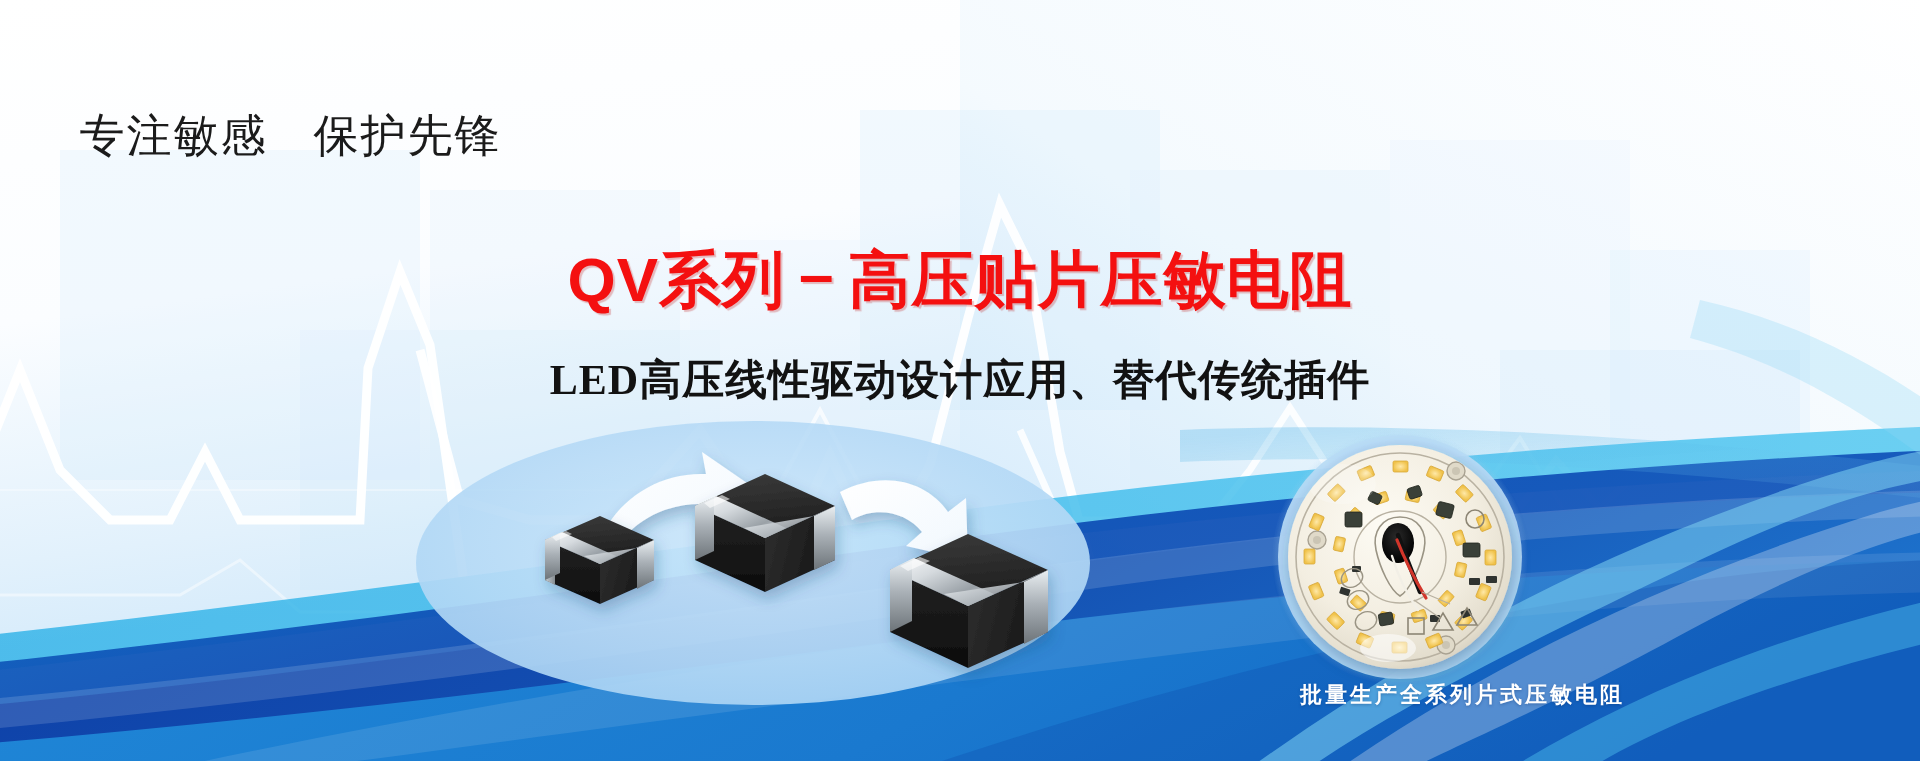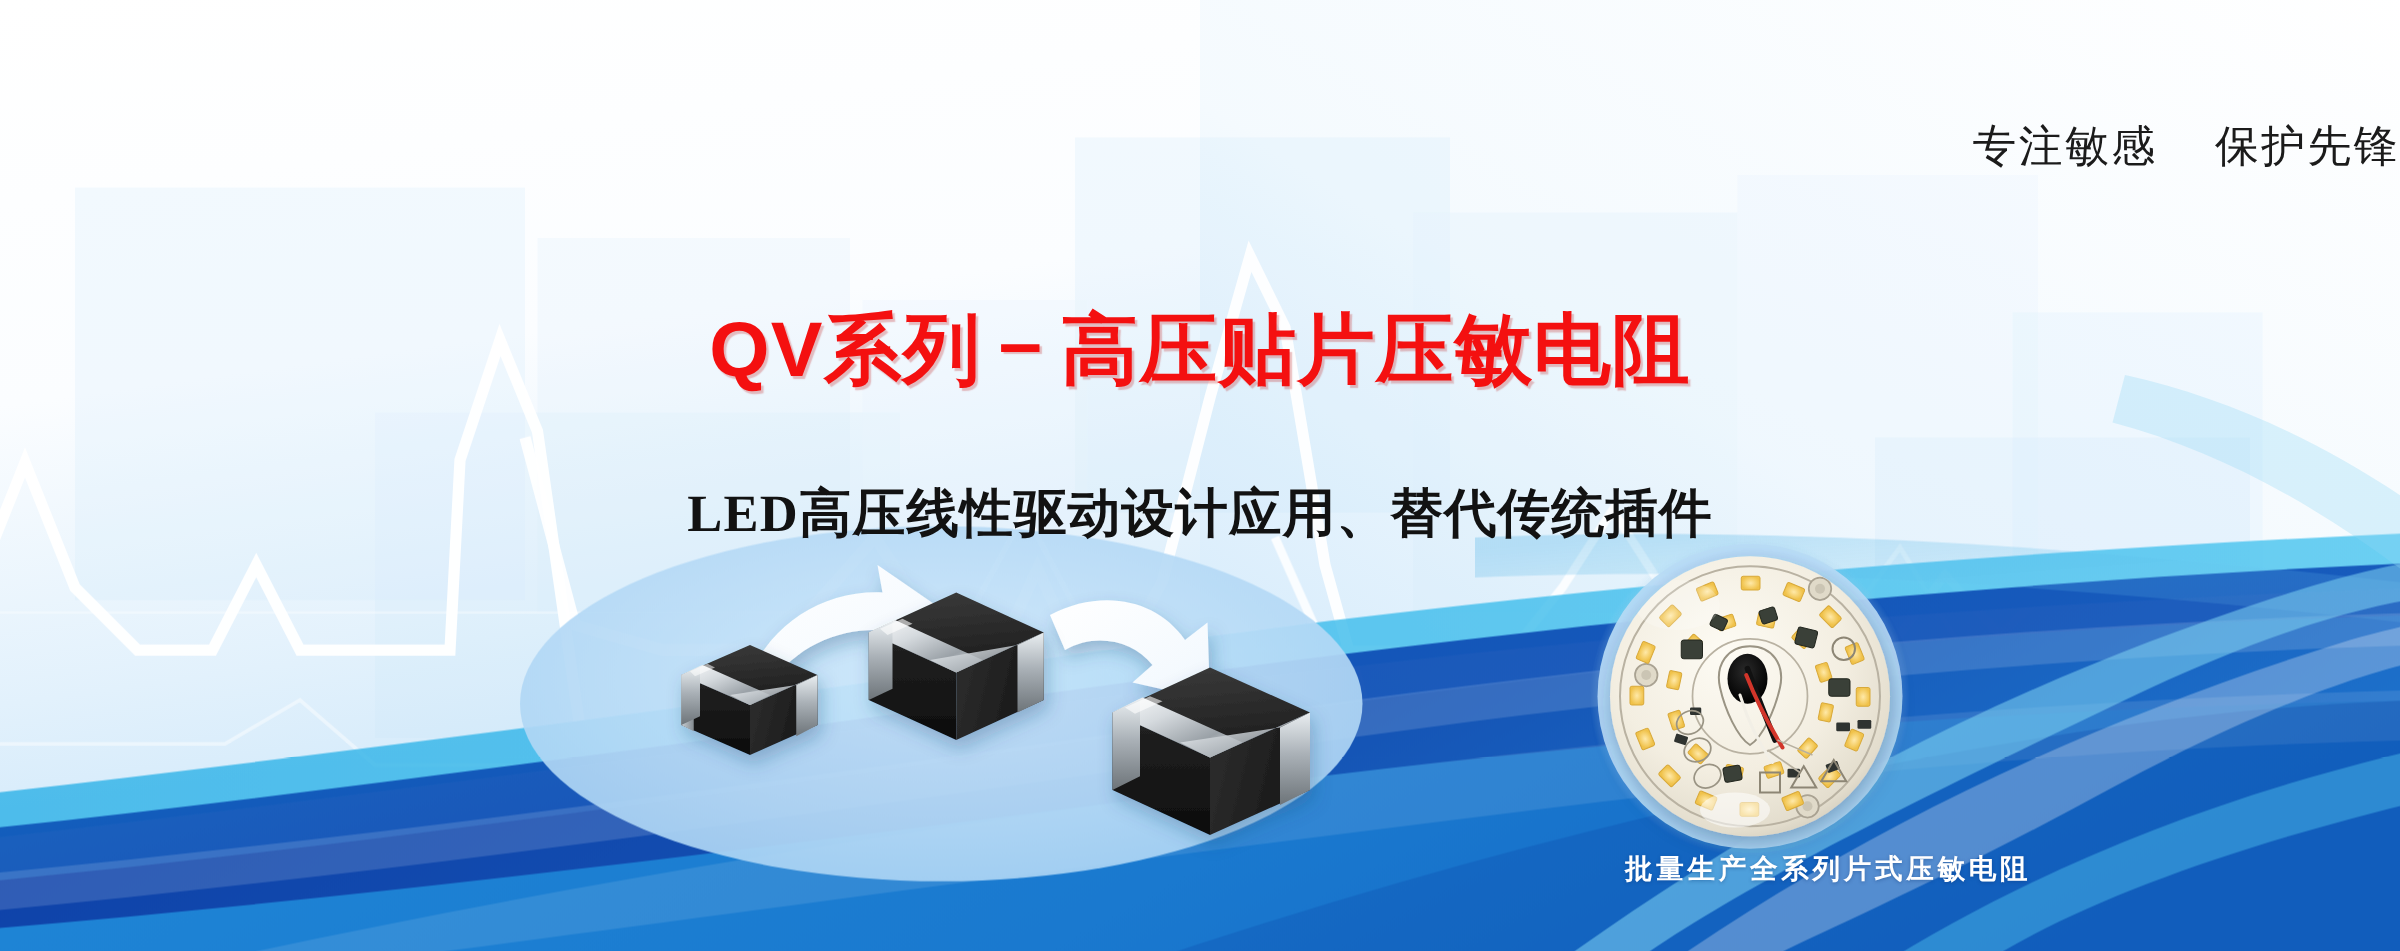--- a/index.html
+++ b/index.html
@@ -26,22 +26,22 @@
   #chips-layer { z-index: 6; }
   #led-layer { z-index: 7; }
   .text-layer { z-index: 10; }
 
   
   .tagline {
     position: absolute;
     top: 54px;
     left: 0;
     width: 1920px;
-    text-align: right;
-    font-size: 35px;
+    text-align: left;
+    font-size: 45px;
     letter-spacing: 2px;
     color: #1b1b1b;
     font-family: "Liberation Serif", "DejaVu Serif", serif;
     white-space: pre;
   }
   .tagline .gap { display: inline-block; width: 46px; }
 
   .headline {
     position: absolute;
     top: 238px;
@@ -68,21 +68,20 @@
     top: 352px;
     left: 0;
     width: 1920px;
     text-align: center;
     font-size: 42px;
     font-weight: bold;
     color: #121212;
     letter-spacing: 1px;
     font-family: "Liberation Serif", "DejaVu Serif", serif;
     white-space: nowrap;
-    margin-top: 31px;
   }
 
   .footnote {
     position: absolute;
     top: 680px;
     left: 1300px;
     font-size: 22px;
     font-weight: bold;
     color: #ffffff;
     letter-spacing: 3px;

